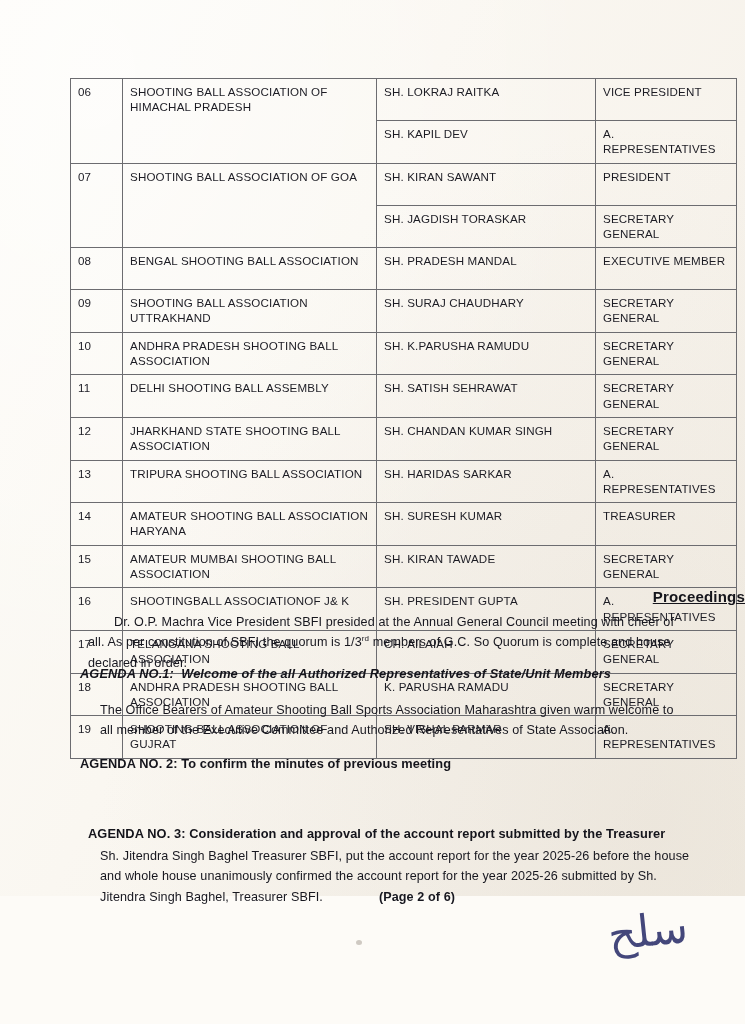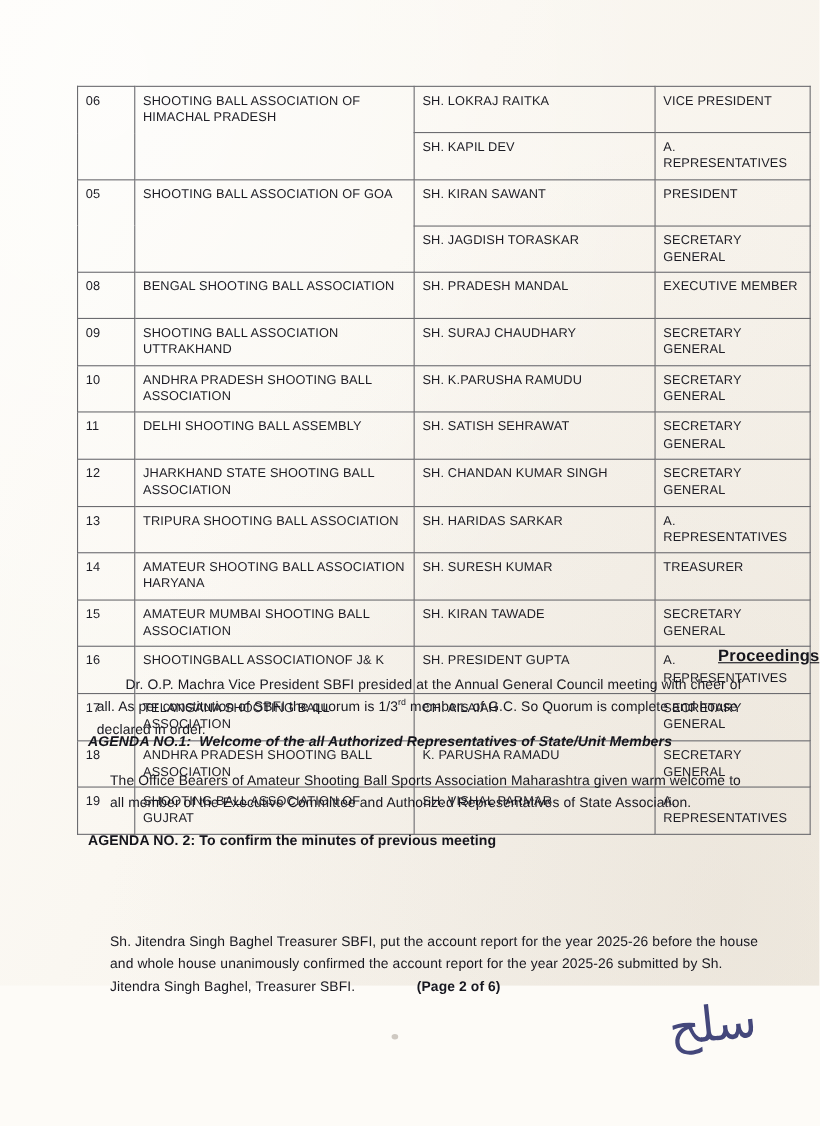--- a/index.html
+++ b/index.html
@@ -143,21 +143,21 @@
           <td class="col-assoc" rowspan="2">SHOOTING BALL ASSOCIATION OF HIMACHAL PRADESH</td>
           <td class="col-name">SH. LOKRAJ RAITKA</td>
           <td class="col-desg">VICE PRESIDENT</td>
         </tr>
         <tr>
           <td class="col-name">SH. KAPIL DEV</td>
           <td class="col-desg">A. REPRESENTATIVES</td>
         </tr>
 
         <tr class="row-tall">
-          <td class="col-sn" rowspan="2">05</td>
+          <td class="col-sn" rowspan="2">07</td>
           <td class="col-assoc" rowspan="2">SHOOTING BALL ASSOCIATION OF GOA</td>
           <td class="col-name">SH. KIRAN SAWANT</td>
           <td class="col-desg">PRESIDENT</td>
         </tr>
         <tr>
           <td class="col-name">SH. JAGDISH TORASKAR</td>
           <td class="col-desg">SECRETARY GENERAL</td>
         </tr>
 
         <tr class="row-tall">
@@ -250,17 +250,18 @@
 
   <div class="proc-head">Proceedings</div>
 
   <div class="body-text indent" id="p-intro"><span>Dr. O.P. Machra Vice President SBFI presided at the Annual General Council meeting with cheer of all. As per constitution of SBFI the quorum is 1/3</span><sup>rd</sup><span> members of G.C. So Quorum is complete and house declared in order.</span></div>
 
   <div class="agenda-title" id="a1-title"><span class="lbl">AGENDA NO.1:</span>&nbsp; <span>Welcome of the all Authorized Representatives of State/Unit  Members</span></div>
   <div class="body-text" id="a1-body">The Office Bearers of Amateur Shooting Ball Sports Association Maharashtra given warm welcome to all member of the Executive Committee and Authorized Representatives of State Association.</div>
 
   <div class="agenda-title" id="a2-title"><span class="lbl">AGENDA NO. 2:</span> <span>To confirm the minutes of previous meeting</span></div>
 
+  <div class="agenda-title" id="a3-title" style="left:88px;"><span class="lbl">AGENDA NO. 3:</span> <span>Consideration and approval of the account report submitted by the Treasurer</span></div>
   <div class="body-text" id="a3-body"><span>Sh. Jitendra Singh Baghel Treasurer SBFI, put the account report for the year 2025-26 before the house and whole house unanimously confirmed the account report for the year 2025-26 submitted by Sh. Jitendra Singh Baghel, Treasurer SBFI.</span><span class="page-marker">(Page 2 of 6)</span></div>
 
   <div class="signature">سلح</div>
   <div class="smudge"></div>
 </div>
 
 </body></html>

